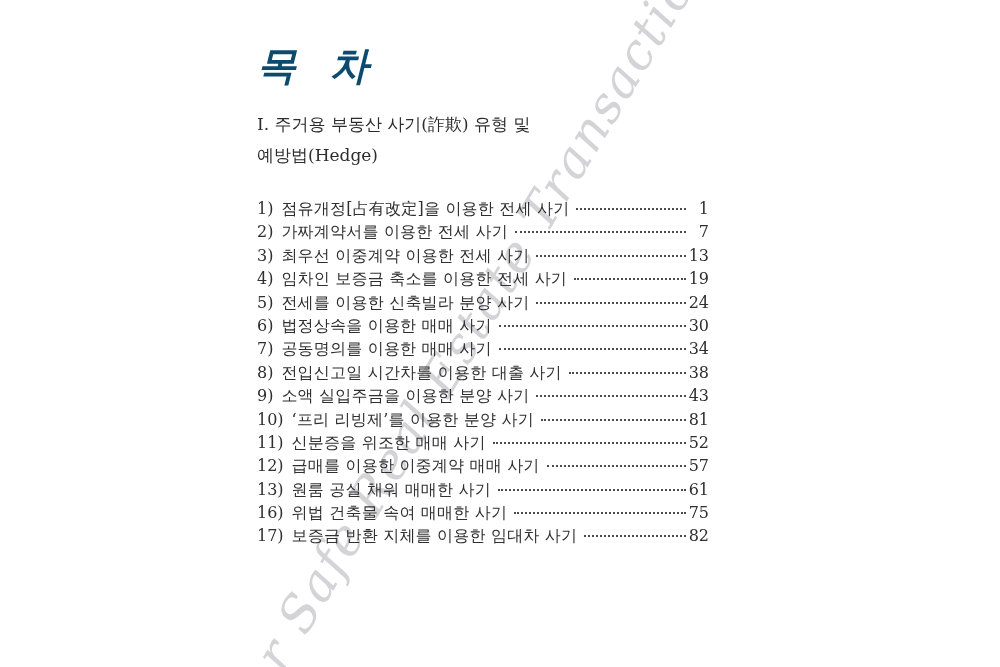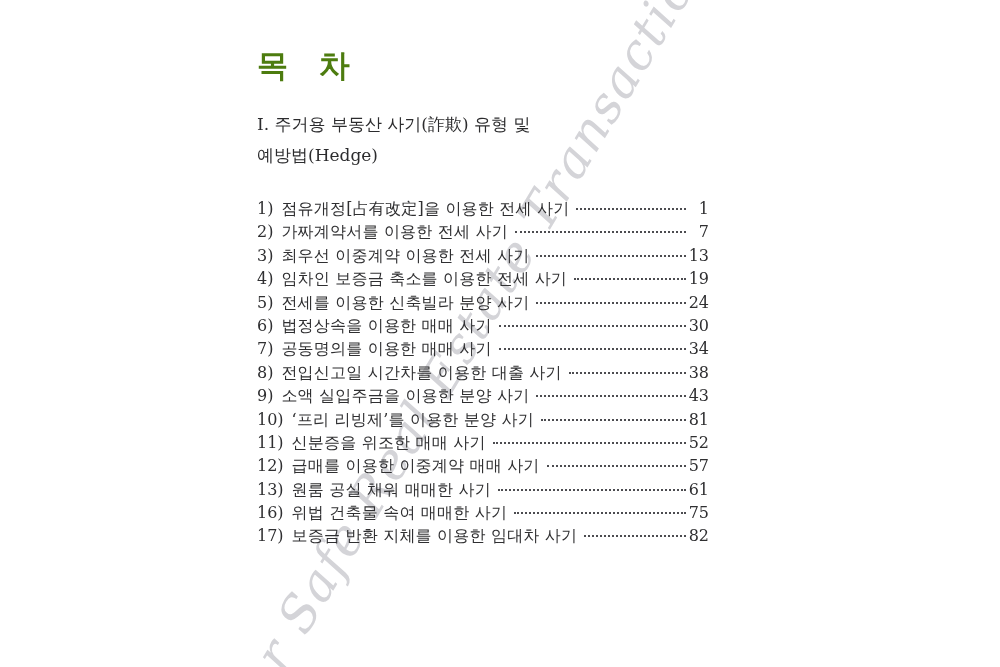--- a/index.html
+++ b/index.html
@@ -32,26 +32,27 @@
     color: var(--watermark);
     pointer-events: none;
     user-select: none;
   }
   .content {
     position: absolute;
     left: 257px; top: 44px;
     width: 452px;
   }
   .doc-title {
-    font-size: 31px;
+    font-size: 39px;
     font-weight: bold;
     word-spacing: 18px;
     letter-spacing: 1px;
-    color: #4d7c0f;
+    color: #0c4a6e;
     line-height: 42px;
+    font-style: italic;
   }
   .section-heading {
     margin-top: 23px;
     font-size: 17px;
     line-height: 31px;
     color: #2c2c2e;
   }
   .toc {
     list-style: none;
     margin-top: 28px;

